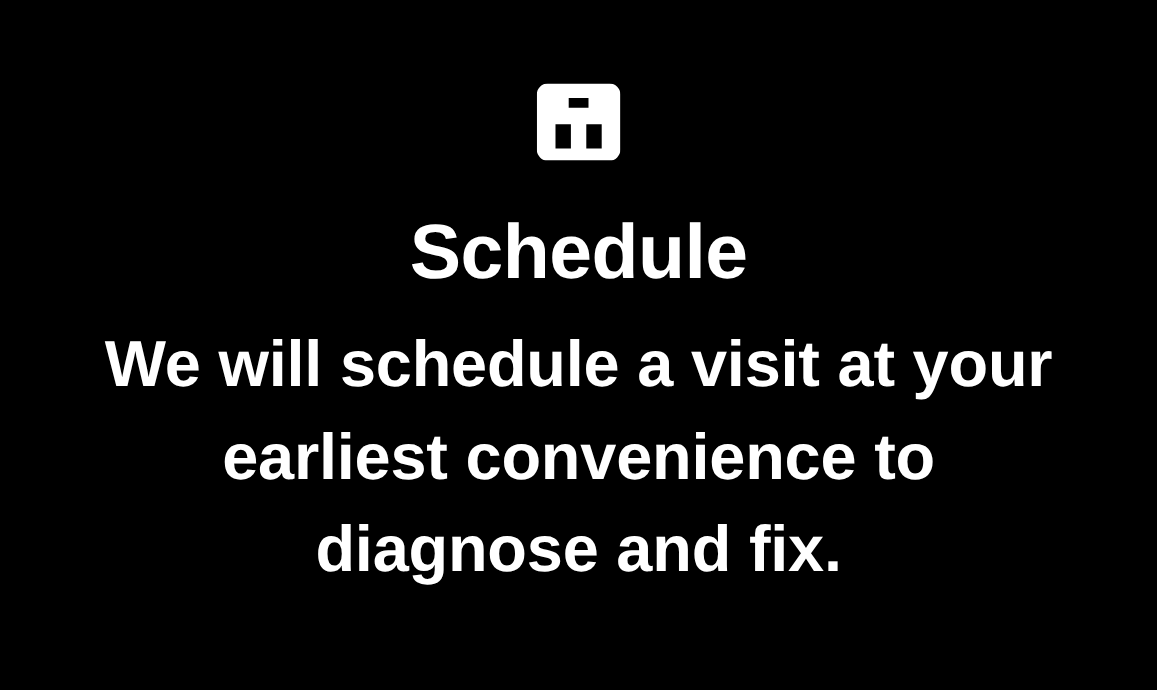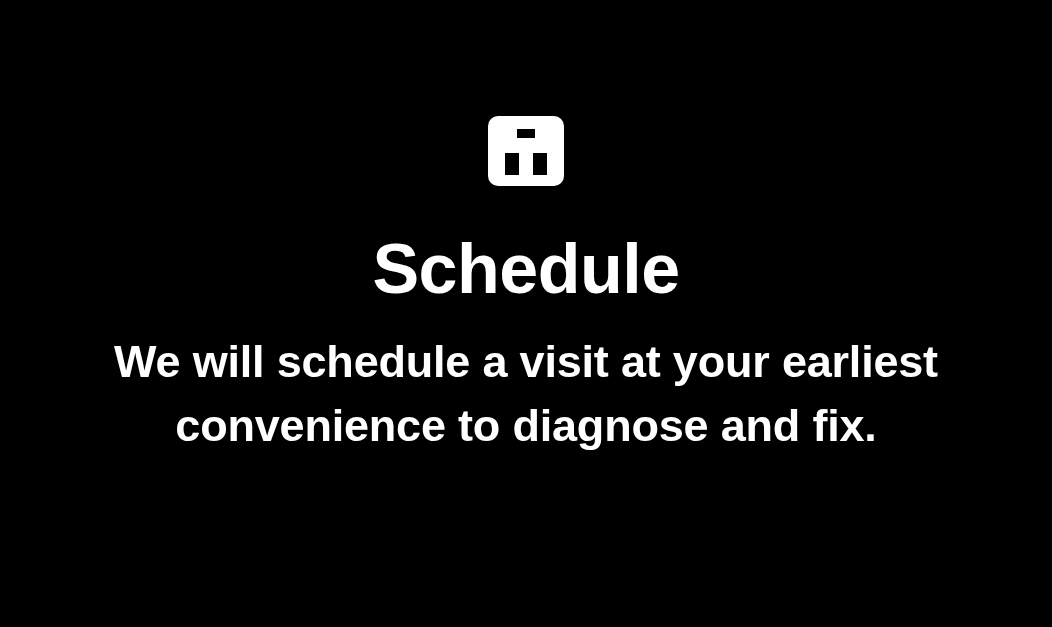--- a/index.html
+++ b/index.html
@@ -18,21 +18,21 @@
   }
 
   .card {
     width: 1052px;
     height: 627px;
     background: #000000;
     display: flex;
     flex-direction: column;
     align-items: center;
     justify-content: flex-start;
-    padding-top: 116px;
+    padding-top: 76px;
   }
 
   
   .icon-wrap {
     width: 76px;
     height: 70px;
     display: flex;
     align-items: center;
     justify-content: center;
     margin-bottom: 48px;
@@ -52,21 +52,21 @@
     letter-spacing: -0.5px;
     color: #ffffff;
     text-align: center;
     margin-bottom: 26px;
     white-space: nowrap;
   }
 
   
   .body-copy {
     width: 920px;
-    font-size: 45px;
+    font-size: 59px;
     line-height: 1.42;
     font-weight: 700;
     letter-spacing: -0.2px;
     color: #ffffff;
     text-align: center;
   }
 </style>
 </head>
 <body>
 

